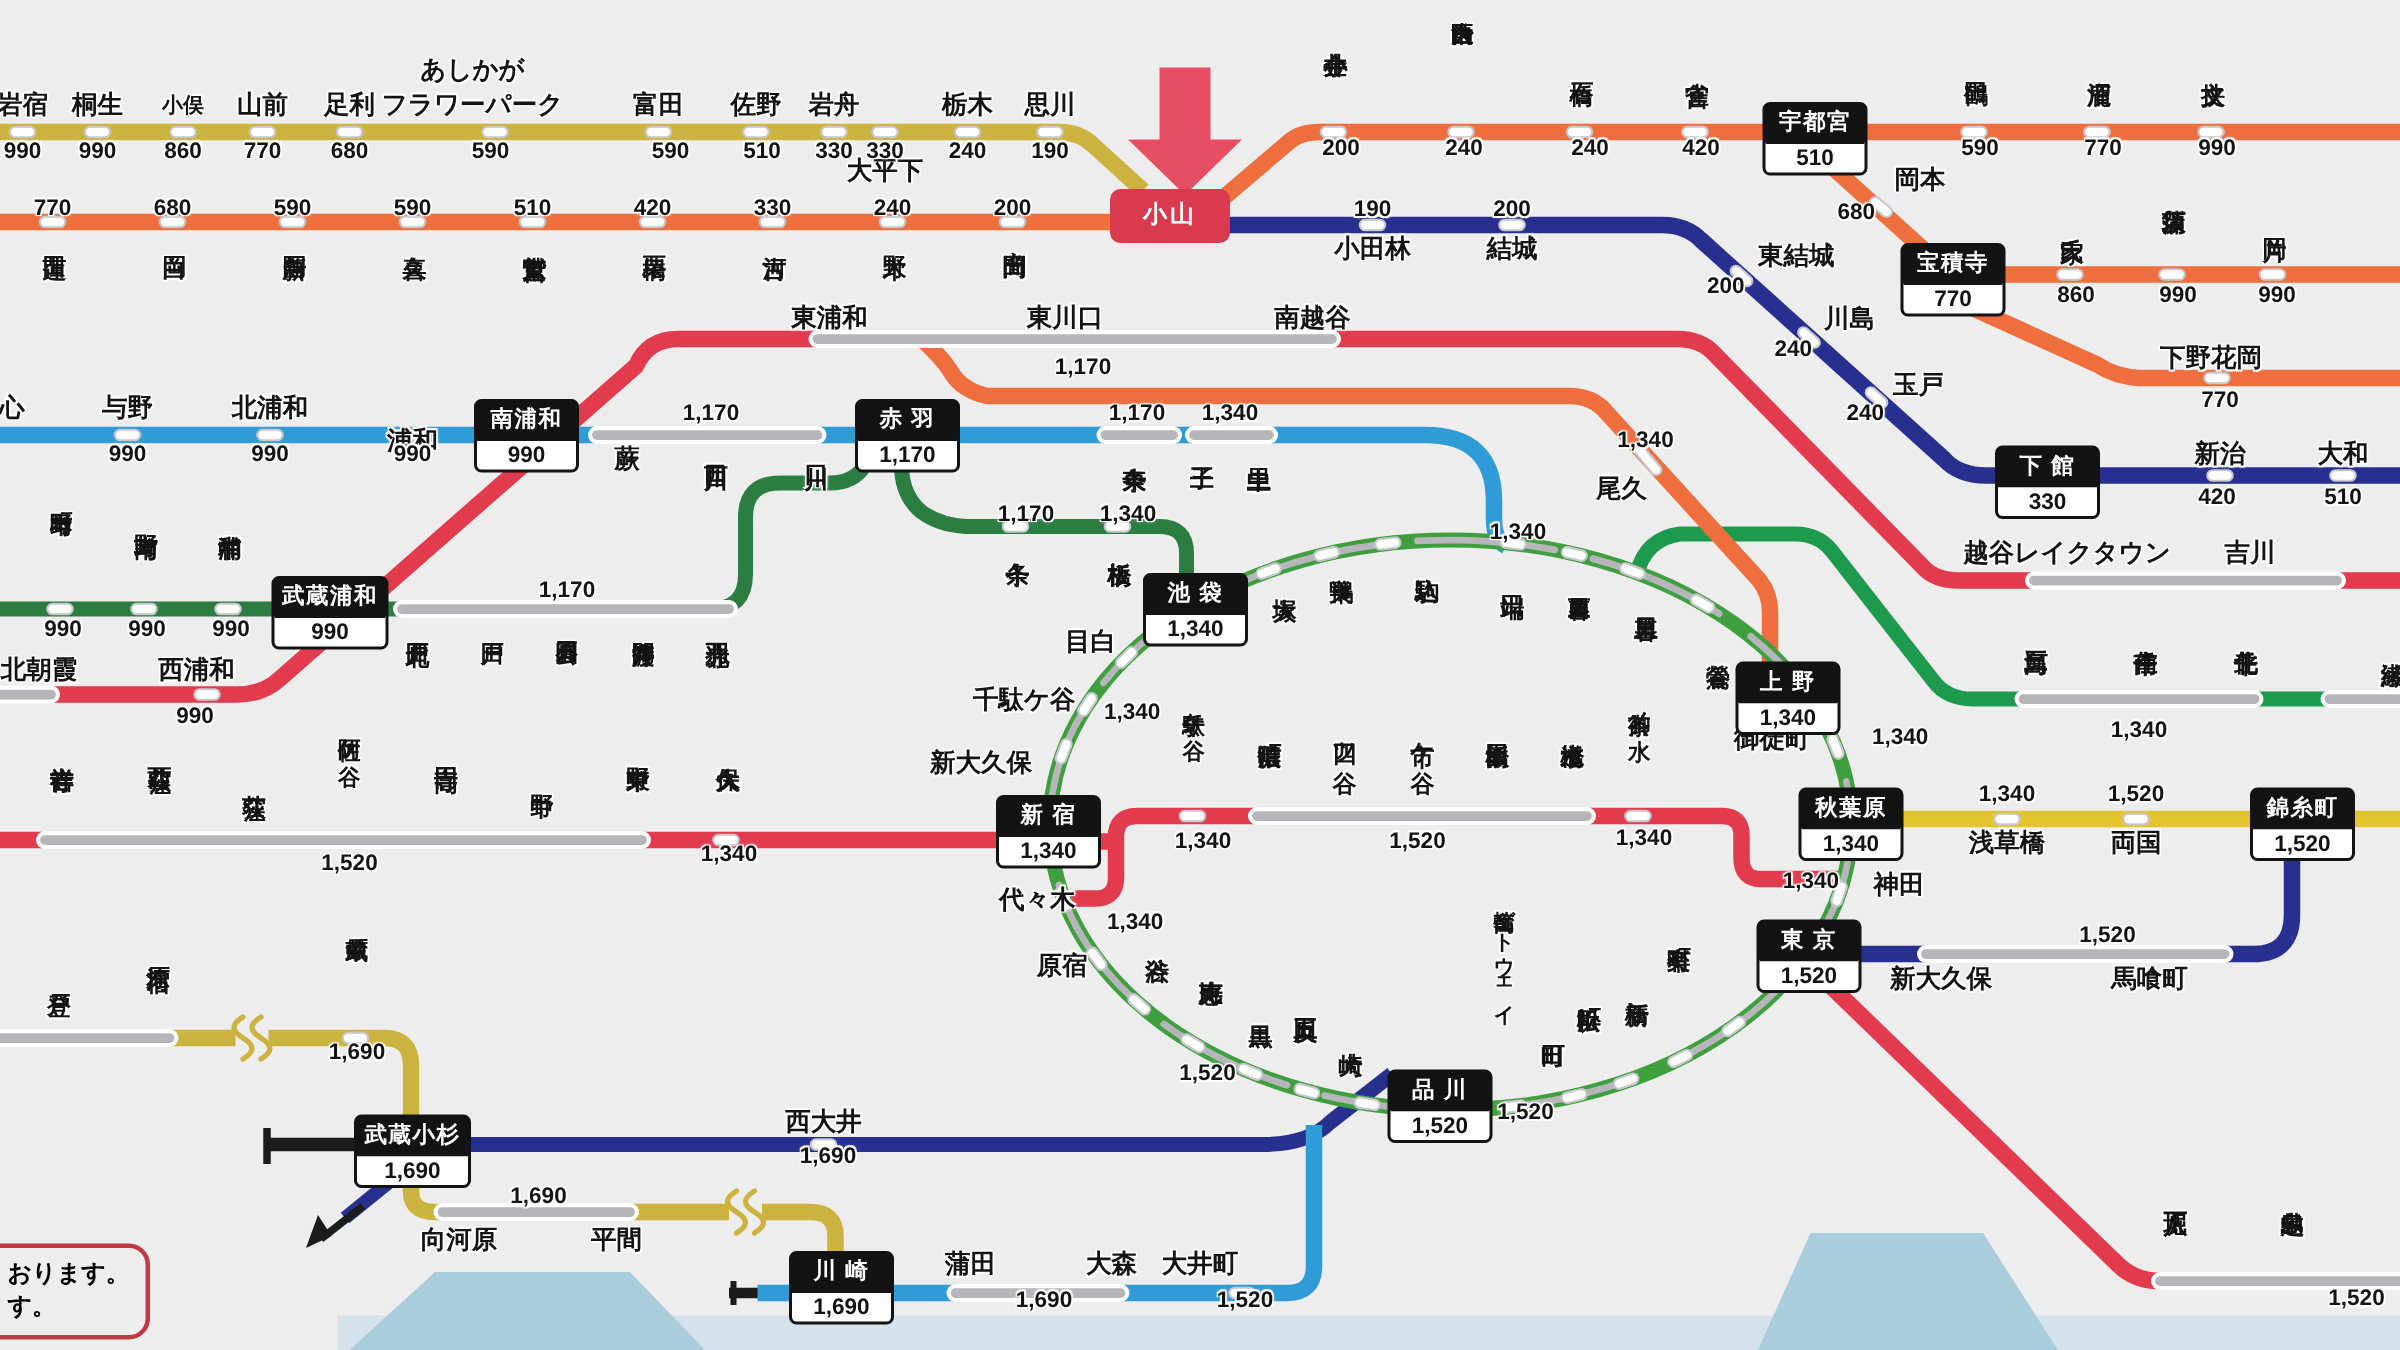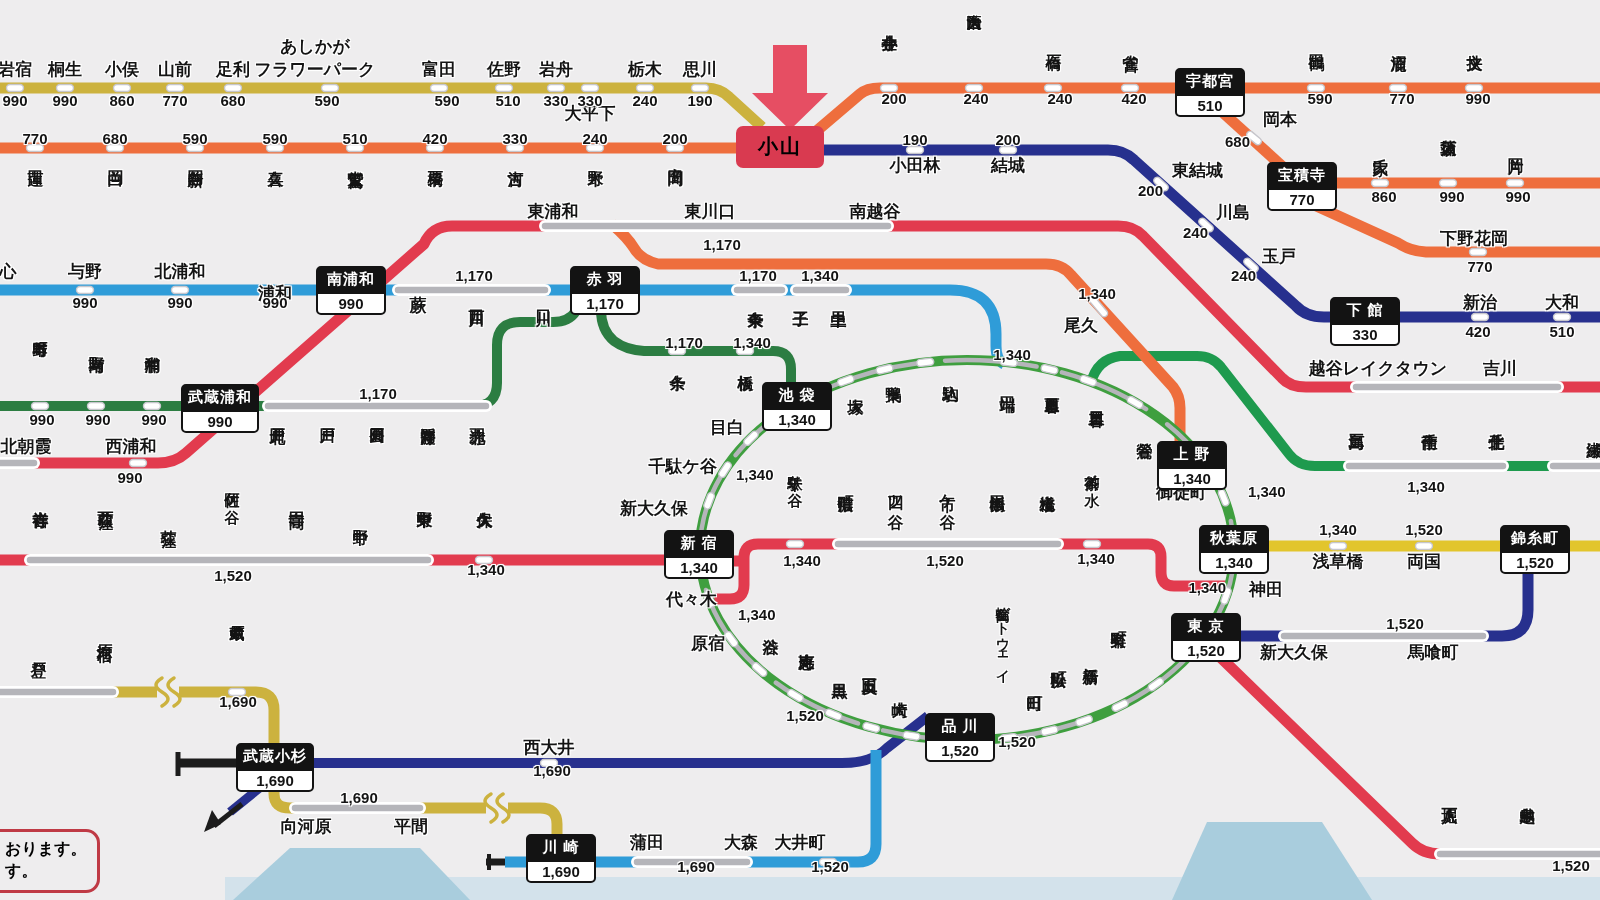--- a/index.html
+++ b/index.html
@@ -10,22 +10,22 @@
        text-shadow:-1px -1px 0 #fff,1px -1px 0 #fff,-1px 1px 0 #fff,1px 1px 0 #fff,0 0 3px #fff;}
   .lbl.v{writing-mode:vertical-rl;text-orientation:upright;transform:translateX(-50%);}
   .lbl.hc{transform:translate(-50%,-50%);}
   .lbl.hs{transform:translate(0,-50%);}
   .lbl.he{transform:translate(-100%,-50%);}
   .sbox{position:absolute;transform:translateX(-50%);background:#131313;border:2px solid #131313;
         border-radius:5px;text-align:center;z-index:30;}
   .sbox .nm{color:#fff;font-weight:bold;font-size:15px;letter-spacing:1px;padding:2px 4px 3px;white-space:nowrap;}
   .sbox .fr{background:#fff;color:#131313;font-weight:bold;font-size:15px;border-radius:0 0 3px 3px;
             border-top:2px solid #131313;padding:1px 2px;white-space:nowrap;}
-  .oyama{position:absolute;transform:translateX(-50%);background:#d93a50;color:#000000;font-weight:bold;
-         font-size:20px;letter-spacing:2px;border-radius:7px;padding:7px 22px 8px;z-index:31;}
+  .oyama{position:absolute;transform:translateX(-50%);background:#d93a50;color:#ffffff;font-weight:bold;
+         font-size:16px;letter-spacing:2px;border-radius:7px;padding:7px 22px 8px;z-index:31;}
   #note{position:absolute;left:-54px;top:829px;width:148px;height:58px;border:3px solid #bf3a45;
         border-radius:14px;z-index:25;}
   #note div{position:absolute;left:56px;color:#000000;font-weight:bold;font-size:16px;white-space:nowrap;}
   #note .l1{top:7px;}
   #note .l2{top:29px;}
 </style>
 </head>
 <body>
 
 <div id="map">
@@ -183,21 +183,21 @@
       <rect x="-8.5" y="-3.5" width="17" height="7" rx="3.5" fill="#fff" stroke="#c6c6cc" stroke-width="1.4" transform="translate(731.2529927066665,639.1995969293193) rotate(-126.76677944600807)"></rect>
       <rect x="-8.5" y="-3.5" width="17" height="7" rx="3.5" fill="#fff" stroke="#c6c6cc" stroke-width="1.4" transform="translate(709.0978043808188,599.175618569479) rotate(-110.63331943528688)"></rect>
       <rect x="-8.5" y="-3.5" width="17" height="7" rx="3.5" fill="#fff" stroke="#c6c6cc" stroke-width="1.4" transform="translate(709.0978043808187,500.82438143052116) rotate(-69.36668056471319)"></rect>
       <rect x="-8.5" y="-3.5" width="17" height="7" rx="3.5" fill="#fff" stroke="#c6c6cc" stroke-width="1.4" transform="translate(725.0158208612145,469.70253026926713) rotate(-56.763776923822064)"></rect>
       <rect x="-8.5" y="-3.5" width="17" height="7" rx="3.5" fill="#fff" stroke="#c6c6cc" stroke-width="1.4" transform="translate(750.992462501889,438.32080206443015) rotate(-44.40513131405464)"></rect>
       <polygon points="773,45 807,45 807,93 828,93 790,130 752,93 773,93" fill="#e64e63"></polygon>
     </svg>
   <div id="labels">
       <div class="lbl hc" style="left: 15px; top: 70px; font-size: 17px;">岩宿</div>
       <div class="lbl hc" style="left: 65px; top: 70px; font-size: 17px;">桐生</div>
-      <div class="lbl hc" style="left: 122px; top: 70px; font-size: 17px;">小俣</div>
+      <div class="lbl hc" style="left: 122px; top: 70px; font-size: 14px;">小俣</div>
       <div class="lbl hc" style="left: 175px; top: 70px; font-size: 17px;">山前</div>
       <div class="lbl hc" style="left: 233px; top: 70px; font-size: 17px;">足利</div>
       <div class="lbl hc" style="left: 315px; top: 47px; font-size: 17px;">あしかが</div>
       <div class="lbl hc" style="left: 315px; top: 70px; font-size: 17px; text-align: right;">フラワーパーク</div>
       <div class="lbl hc" style="left: 439px; top: 70px; font-size: 17px;">富田</div>
       <div class="lbl hc" style="left: 504px; top: 70px; font-size: 17px;">佐野</div>
       <div class="lbl hc" style="left: 556px; top: 70px; font-size: 17px;">岩舟</div>
       <div class="lbl hc" style="left: 590px; top: 70px; font-size: 17px; margin-top: 44px;">大平下</div>
       <div class="lbl hc" style="left: 645px; top: 70px; font-size: 17px;">栃木</div>
       <div class="lbl hc" style="left: 700px; top: 70px; font-size: 17px;">思川</div>

